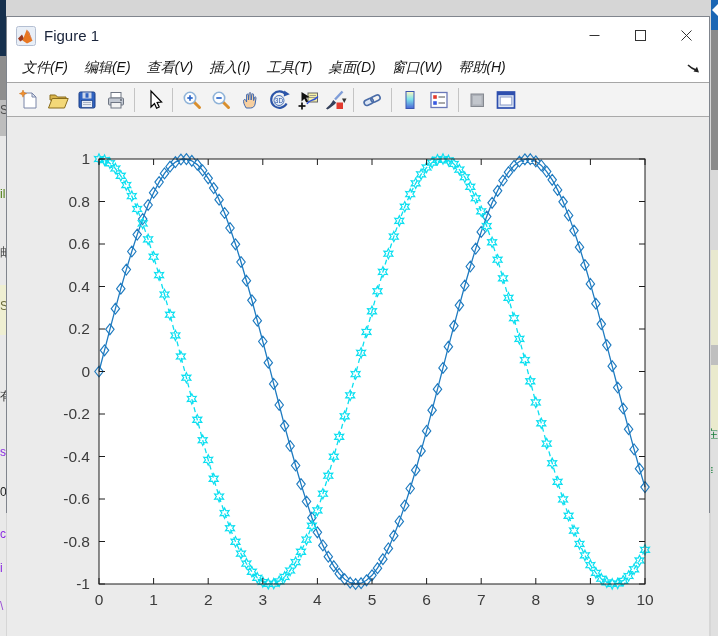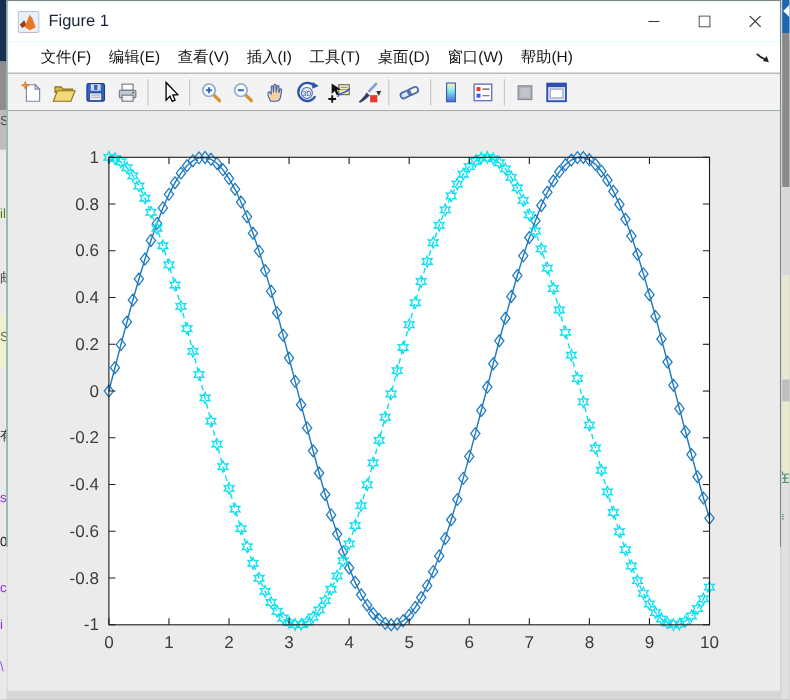--- a/index.html
+++ b/index.html
@@ -7,33 +7,33 @@
           font-family:"Liberation Sans",sans-serif;-webkit-font-smoothing:antialiased;}
 
   
   .edge-strip{position:absolute;top:0;height:636px;overflow:hidden;}
   .edge-left{left:0;width:6px;background:#e9e9e9;}
   .edge-right{right:0;width:7px;background:#e0e0e0;}
   .edge-block{position:absolute;left:0;width:100%;}
   .edge-strip span{position:absolute;left:0;font-size:12px;line-height:12px;white-space:nowrap;}
 
   
-  .fig-window{position:absolute;left:6px;top:0;width:704px;height:497px;background:#5eead4;
+  .fig-window{position:absolute;left:6px;top:16px;width:704px;height:497px;background:#0f172a;
               border:1px solid #80858d;box-sizing:border-box;}
 
   
   .titlebar{position:relative;height:37px;background:#ffffff;display:flex;align-items:center;}
   .app-icon{width:20px;height:20px;margin-left:9px;flex:0 0 auto;}
   .win-title{margin-left:8px;font-size:15px;color:#19233a;}
   .win-controls{position:absolute;right:0;top:0;height:100%;display:flex;}
   .win-btn{width:46px;height:100%;display:flex;align-items:center;justify-content:center;cursor:default;}
 
   
   .menubar{position:relative;height:28px;background:#ffffff;border-bottom:1px solid #a6a6a6;
-           display:flex;align-items:center;padding-left:22px;box-sizing:content-box;}
+           display:flex;align-items:center;padding-left:7px;box-sizing:content-box;font-style:italic;}
   .menu-item{font-size:14px;color:#141414;padding:3px 8px;}
   .menu-overflow{position:absolute;right:9px;top:7px;}
 
   
   .toolbar{height:33px;background:#f3f3f3;border-bottom:1px solid #a9a9a9;
            display:flex;align-items:center;padding-left:7px;}
   .tb-btn{width:29px;height:28px;display:flex;align-items:center;justify-content:center;}
   .tb-sep{width:1px;height:24px;background:#c4c4c4;margin:0 4px;}
   .tb-caret{font-size:9px;color:#333;margin-left:-4px;margin-right:2px;}
 

